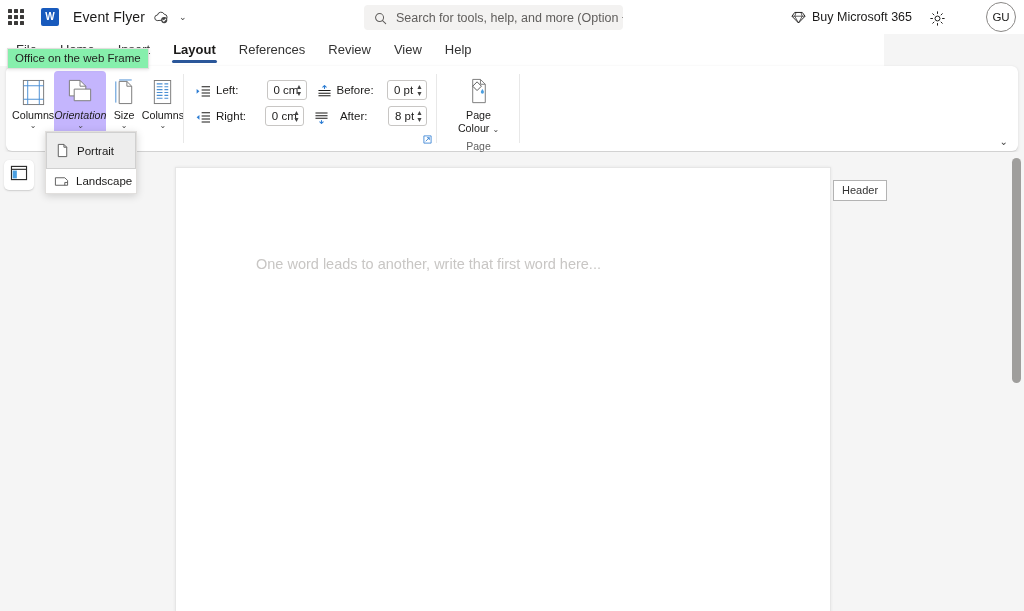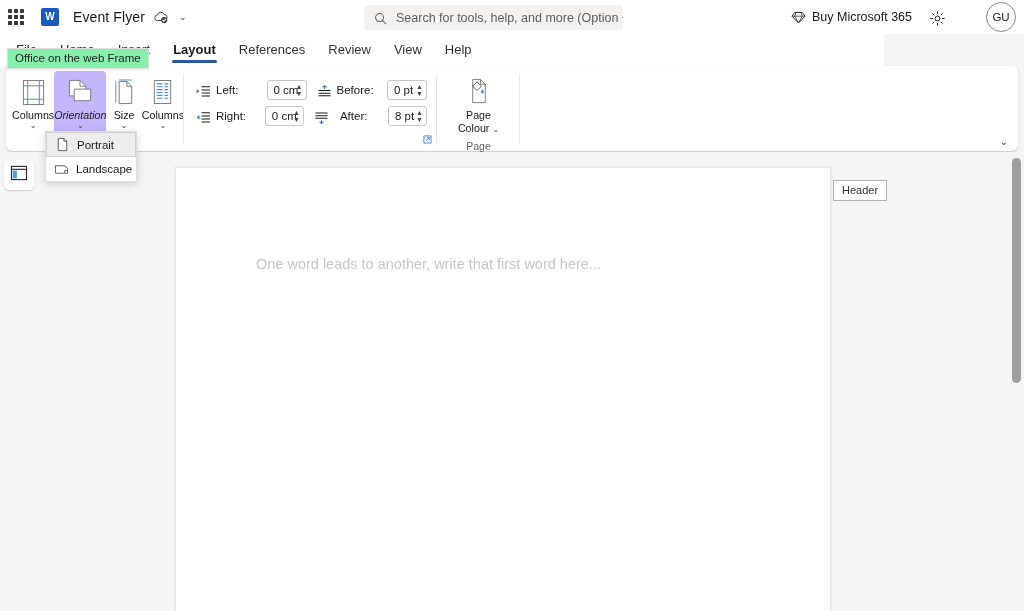--- a/index.html
+++ b/index.html
@@ -153,21 +153,21 @@
   
   .ormenu {
     position: absolute; left: 45px; top: 131px; width: 92px; z-index: 50;
     background: #ffffff; border: 1px solid #e1dfdd;
     box-shadow: 0 2px 8px rgba(0,0,0,.16);
   }
   .ormenu .mi {
     display: flex; align-items: center; height: 24px; padding-left: 8px;
     font-size: 11.5px; color: #1b1a19; cursor: pointer;
   }
-  .ormenu .mi.hl { background: #ededed; border: 1px solid #d0d0d0; height: 25px; }
+  .ormenu .mi.hl { background: #ededed; border: 1px solid #d0d0d0; height: 37px; }
   .ormenu .mi .mic { width: 15px; height: 15px; margin-right: 7px; flex: 0 0 auto; }
 
   
   .rail { position: absolute; left: 0; top: 152px; width: 38px; bottom: 0; background: #f5f5f5; }
   .railbtn {
     position: absolute; left: 4px; top: 8px; width: 30px; height: 30px;
     background: #ffffff; border-radius: 5px;
     display: flex; align-items: center; justify-content: center; cursor: pointer;
     box-shadow: 0 0.3px 0.9px rgba(0,0,0,.08), 0 1px 2.5px rgba(0,0,0,.09);
   }

